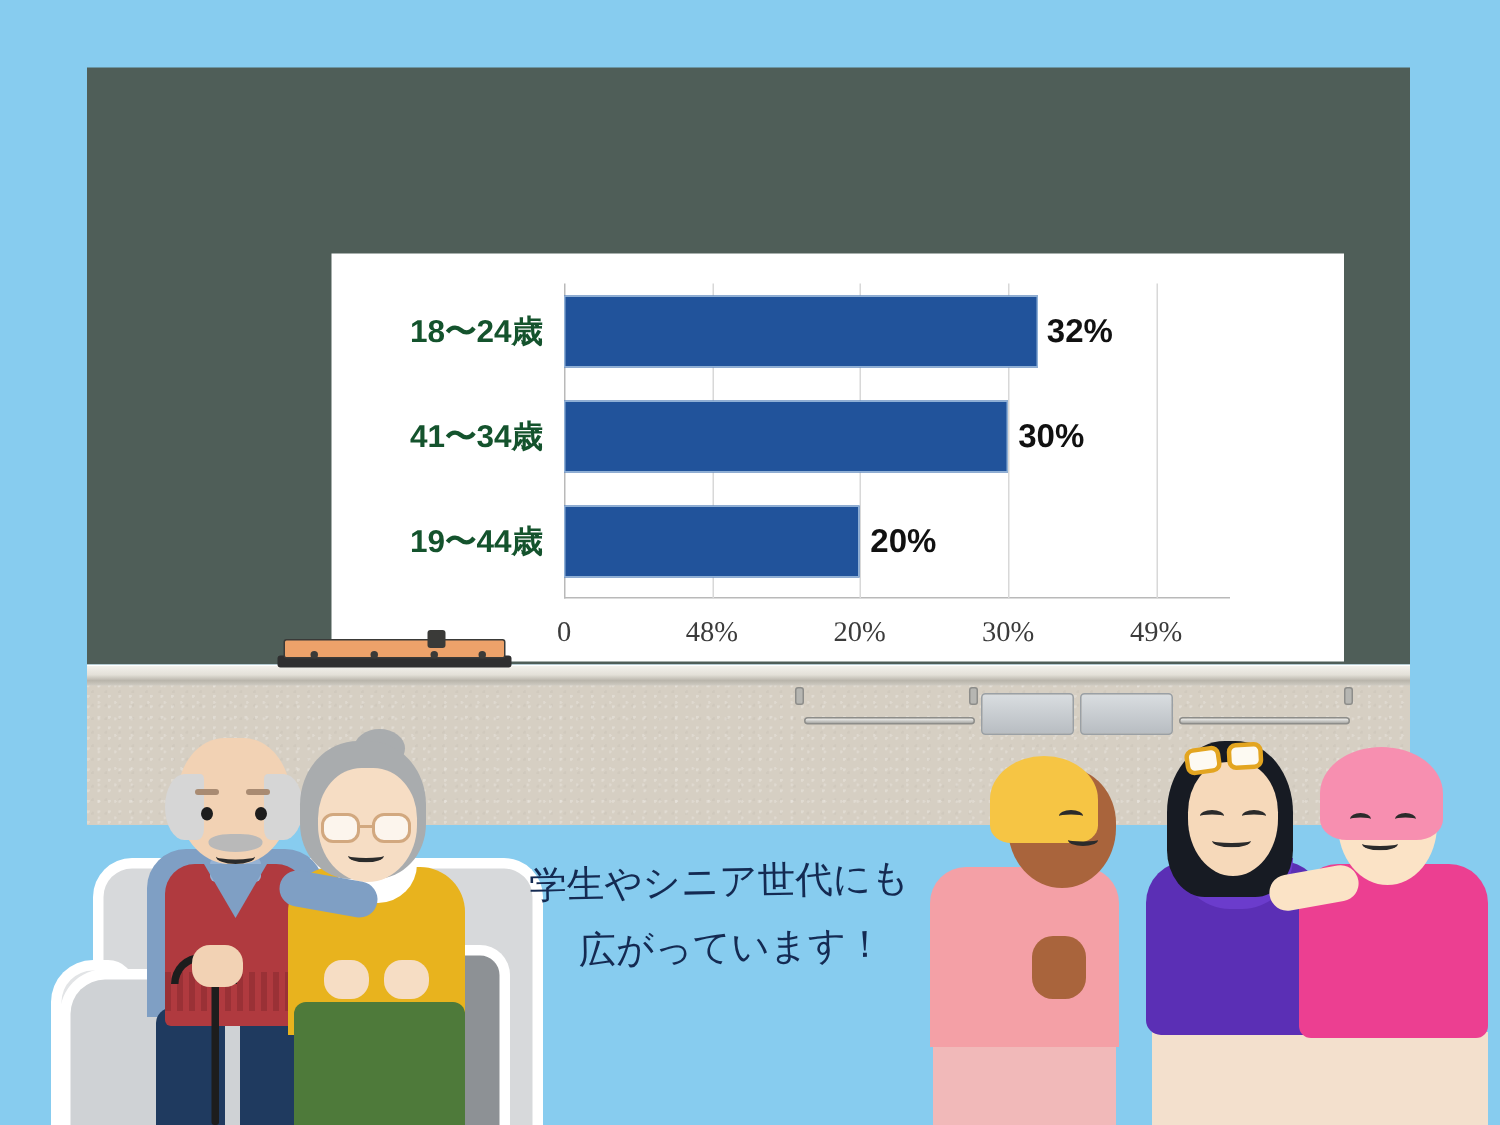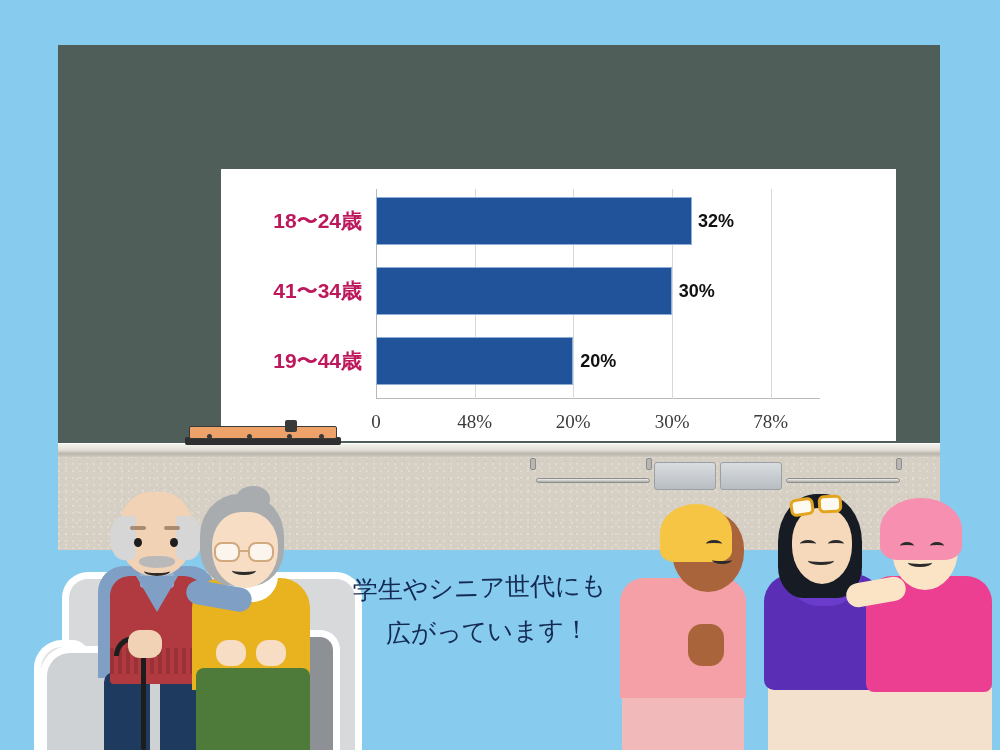--- a/index.html
+++ b/index.html
@@ -102,28 +102,28 @@
     position:absolute; left:0; right:0; bottom:0; height:1px; background:#b9b9b9;
   }
   .bar-row { position:absolute; left:0; right:0; }
   .bar {
     position:absolute; left:0; top:0; bottom:0;
     background:#21539b;
     border:1px solid #8fb0d6;
   }
   .bar-value {
     position:absolute; top:50%; transform:translateY(-50%);
-    font-size:18px; font-weight:700; color:#111;
+    font-size:22px; font-weight:700; color:#111;
     font-family:"Liberation Sans", sans-serif;
     white-space:nowrap;
   }
   .cat-label {
     position:absolute; right:100%; top:50%; transform:translateY(-50%);
     margin-right:14px;
-    font-size:21px; font-weight:700; color:#be185d;
+    font-size:21px; font-weight:700; color:#14532d;
     white-space:nowrap;
   }
   .x-tick {
     position:absolute; bottom:-34px; transform:translateX(-50%);
     font-family:"Liberation Serif", serif;
     font-size:19px; color:#3b3b3b; white-space:nowrap;
   }
 
   
   .caption {
@@ -286,21 +286,21 @@
         <div class="bar-row" style="top:148px;height:48px">
           <span class="cat-label">19〜44歳</span>
           <div class="bar" style="width:44.4%"></div>
           <span class="bar-value" style="left:46%">20%</span>
         </div>
 
         <span class="x-tick" style="left:0%">0</span>
         <span class="x-tick" style="left:22.2%">48%</span>
         <span class="x-tick" style="left:44.4%">20%</span>
         <span class="x-tick" style="left:66.7%">30%</span>
-        <span class="x-tick" style="left:88.9%">78%</span>
+        <span class="x-tick" style="left:88.9%">49%</span>
       </div>
     </div>
   </div>
 
   <div class="ledge"></div>
   <div class="eraser">
     <div class="felt"></div>
     <div class="body"></div>
     <div class="dot" style="left:22px"></div>
     <div class="dot" style="left:62px"></div>

